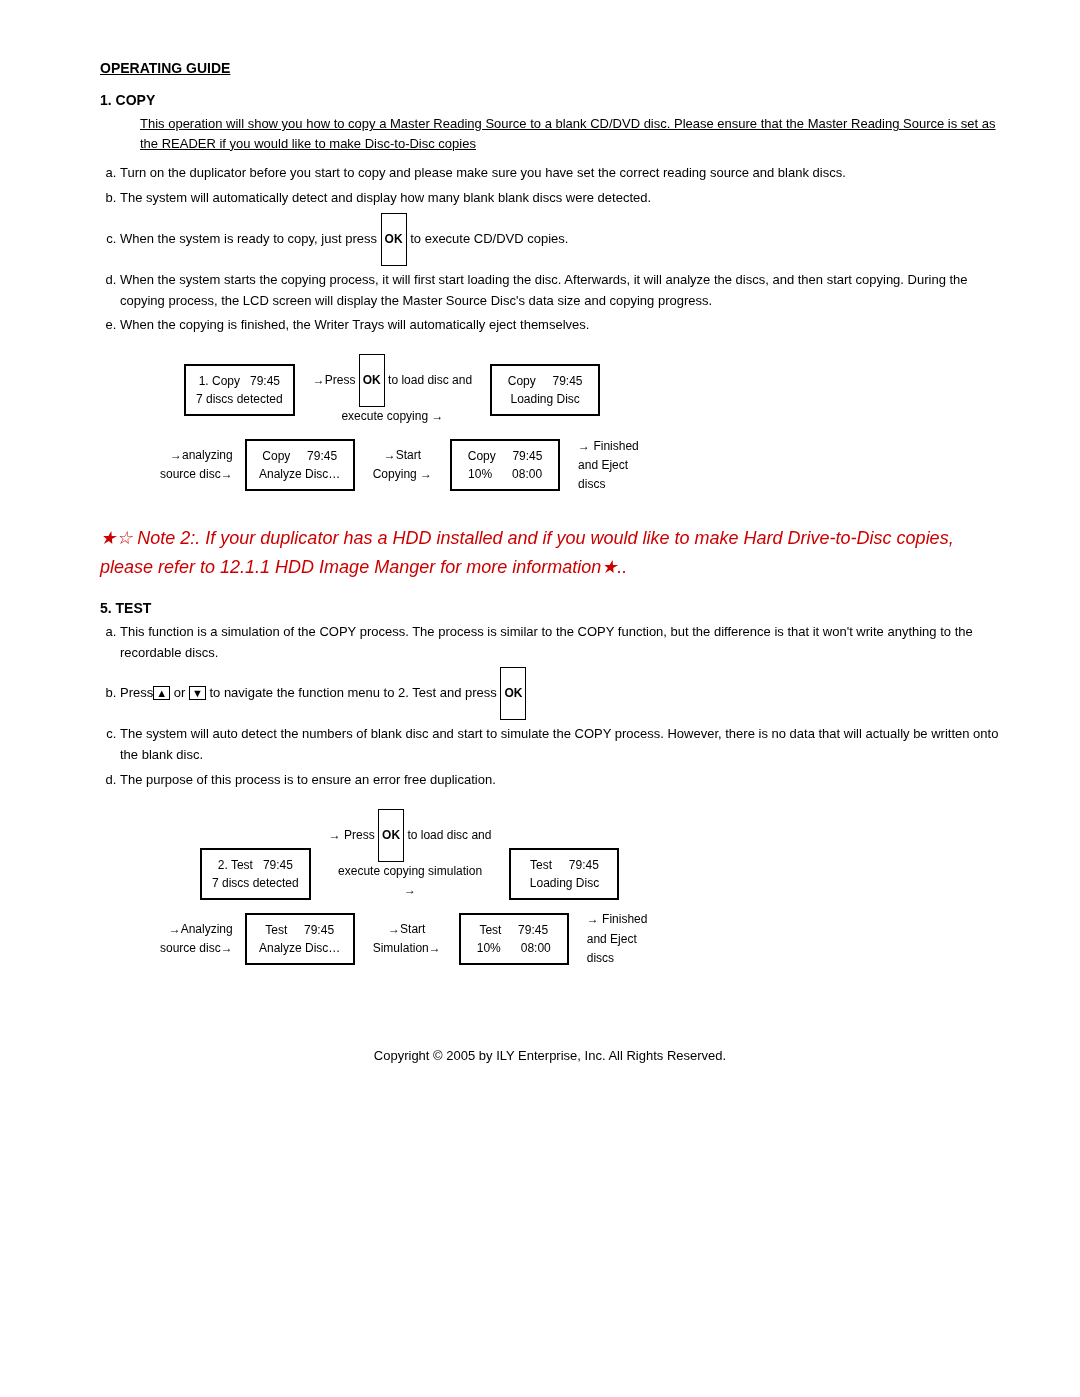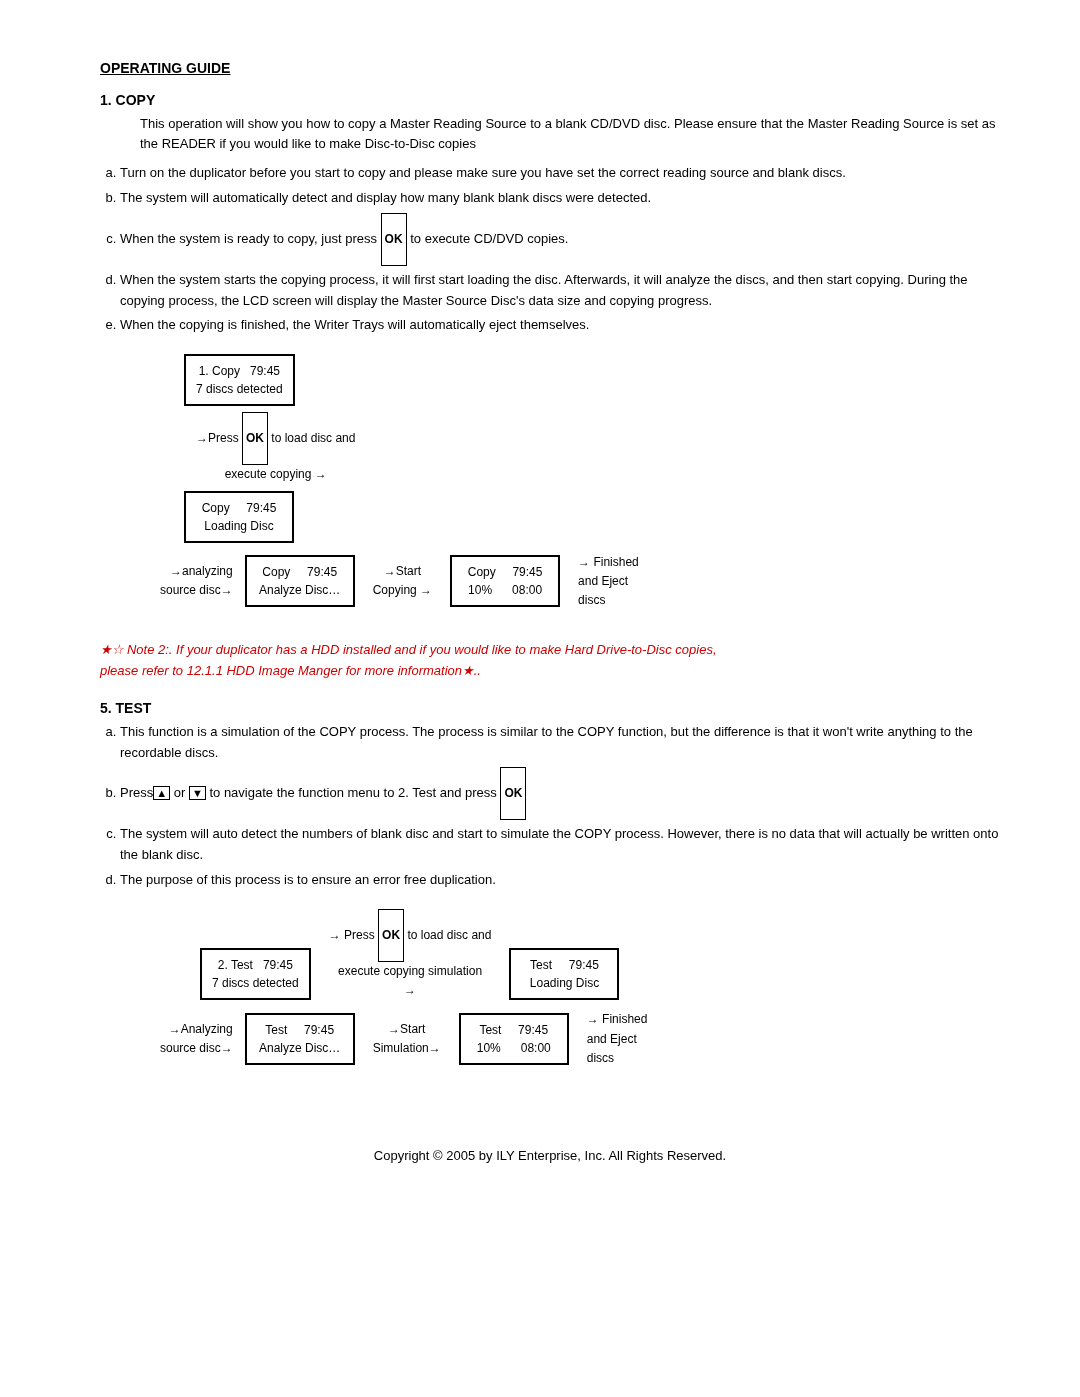--- a/index.html
+++ b/index.html
@@ -60,52 +60,52 @@
       min-width: 110px;
       text-align: center;
       font-size: 12px;
       line-height: 1.5;
     }
     .note-text {
       color: #cc0000;
       font-style: italic;
       margin: 30px 0 18px 0;
       line-height: 1.6;
-      font-size: 13px;
+      font-size: 18px;
     }
     .section-2 {
       margin-top: 10px;
     }
     .copyright {
       text-align: center;
       margin-top: 80px;
       font-size: 13px;
     }
   </style>
 </head>
 <body>
 
 <div class="section-title">OPERATING GUIDE</div>
 
 <div>
   <div class="copy-heading">1.   COPY</div>
-  <div class="intro-text" style="margin-left:40px;">
+  <div class="intro-text" style="margin-left:40px;text-decoration:underline;">
     <span>This operation will show you how to copy a Master Reading Source to a blank CD/DVD disc. Please ensure that the Master Reading Source is set as the READER if you would like to make Disc-to-Disc copies</span>
   </div>
 
   <ol class="list-items">
     <li>Turn on the duplicator before you start to copy and please make sure you have set the correct reading source and blank discs.</li>
     <li>The system will automatically detect and display how many blank blank discs were detected.</li>
     <li>When the system is ready to copy, just press <span class="ok-box">OK</span> to execute CD/DVD copies.</li>
     <li>When the system starts the copying process, it will first start loading the disc.  Afterwards, it will analyze the discs, and then start copying.  During the copying process, the LCD screen will display the Master Source Disc's data size and copying progress.</li>
     <li>When the copying is finished, the Writer Trays will automatically eject themselves.</li>
   </ol>
 
   <div class="diagram-section">
-    <div class="diagram-row" style="margin-left:84px; align-items:flex-start;flex-direction:column;">
+    <div class="diagram-row" style="margin-left:84px; align-items:center;">
       <div class="lcd-box">
         <div>1. Copy&nbsp;&nbsp;&nbsp;79:45</div>
         <div>7 discs detected</div>
       </div>
       <div style="margin:0 12px; font-size:12px; line-height:1.6; text-align:center;">
         <div>→Press <span class="ok-box">OK</span> to load disc and</div>
         <div>execute copying →</div>
       </div>
       <div class="lcd-box">
         <div>Copy&nbsp;&nbsp;&nbsp;&nbsp;&nbsp;79:45</div>

